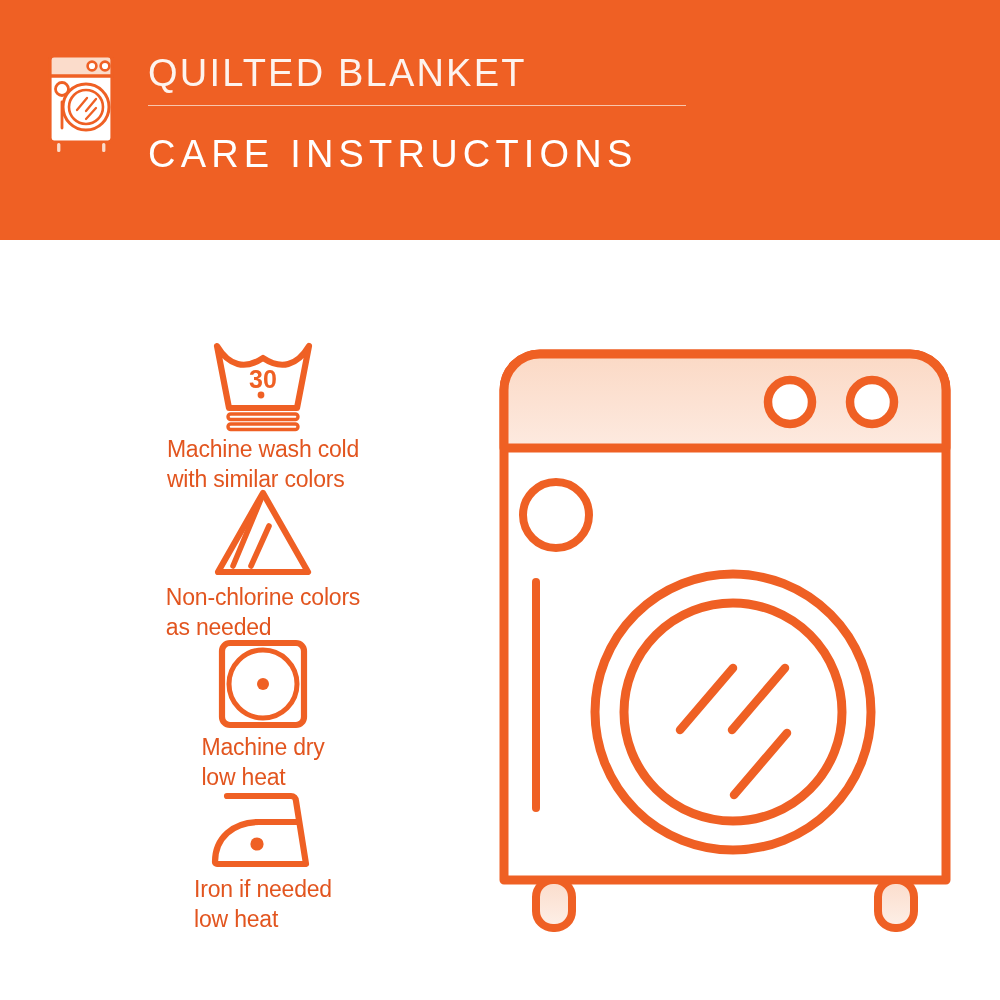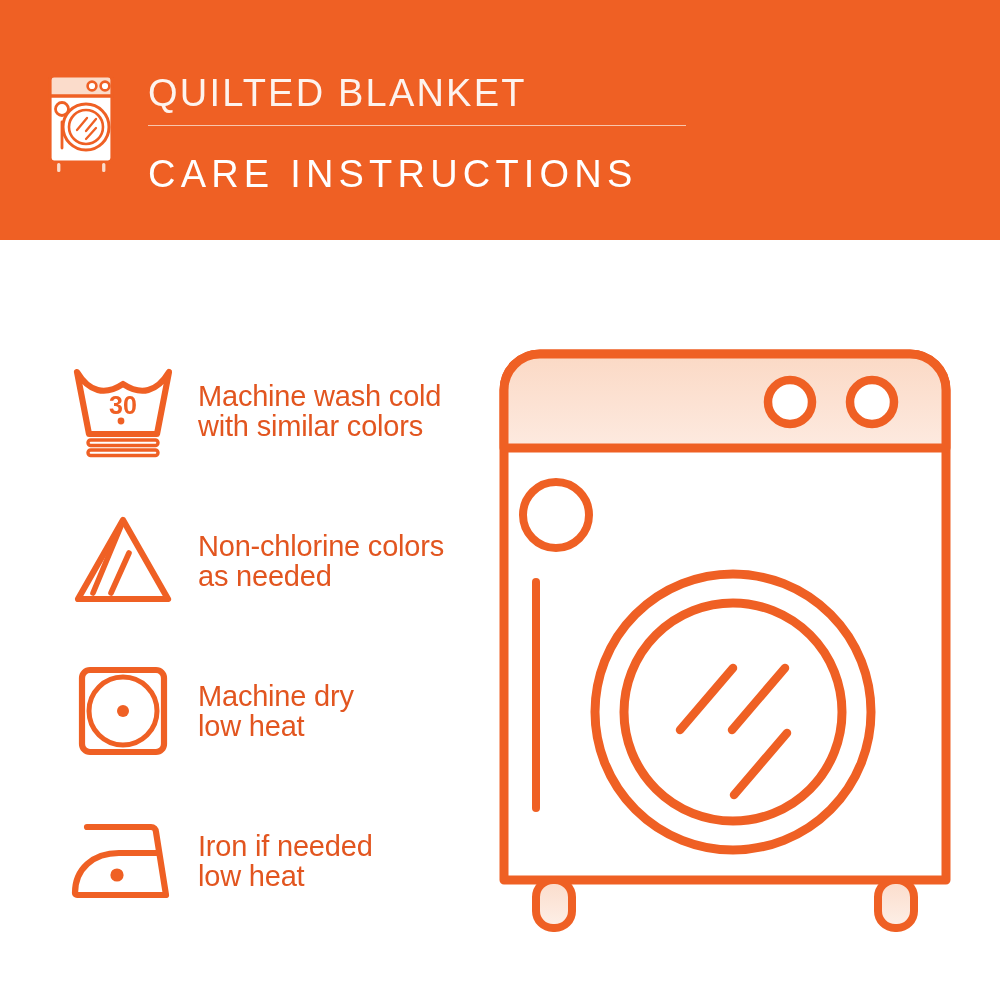--- a/index.html
+++ b/index.html
@@ -25,21 +25,21 @@
     left: 0;
     top: 0;
     width: 1000px;
     height: 240px;
     background: #EF6024;
   }
 
   #header-inner {
     position: absolute;
     left: 44px;
-    top: 68px;
+    top: 48px;
     display: flex;
     align-items: flex-start;
   }
 
   #header-logo-icon {
     width: 82px;
     height: 112px;
     margin-right: 22px;
     flex: none;
   }
@@ -79,33 +79,34 @@
     position: absolute;
     left: 48px;
     top: 336px;
     width: 430px;
   }
 
   .care-row {
     display: flex;
     align-items: center;
     height: 150px;
+    flex-direction: column;
   }
 
   .care-icon-cell {
     width: 150px;
     flex: none;
     display: flex;
     align-items: center;
     justify-content: center;
   }
 
   .care-text {
     color: #E2551F;
-    font-size: 29px;
+    font-size: 23px;
     line-height: 30px;
     font-weight: 400;
     letter-spacing: -0.2px;
   }
 
   
   #washer-illustration {
     position: absolute;
     left: 480px;
     top: 330px;

